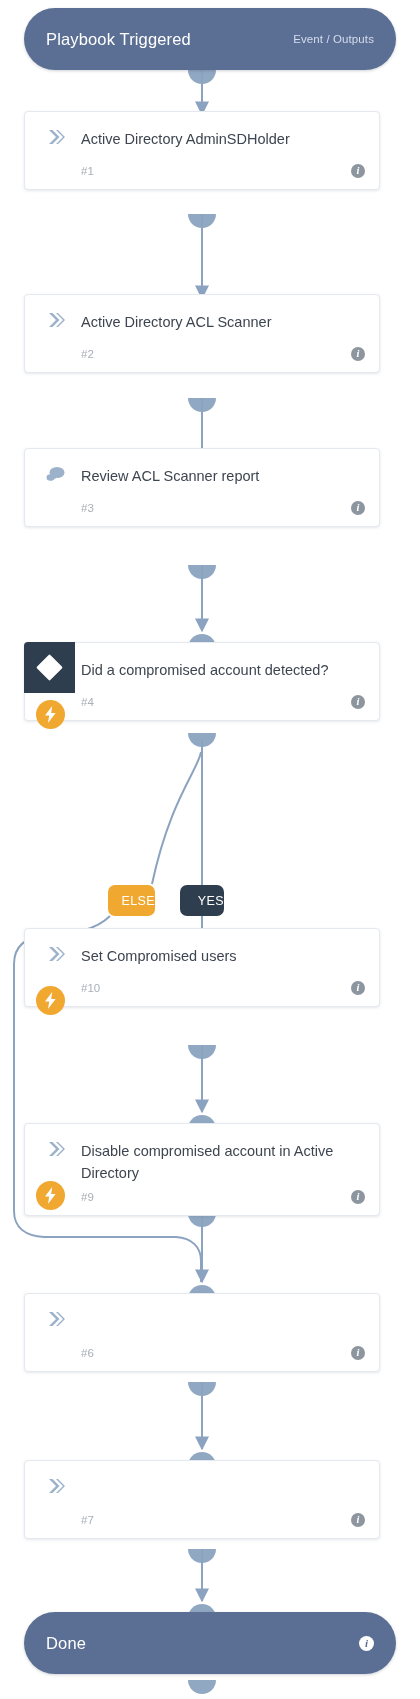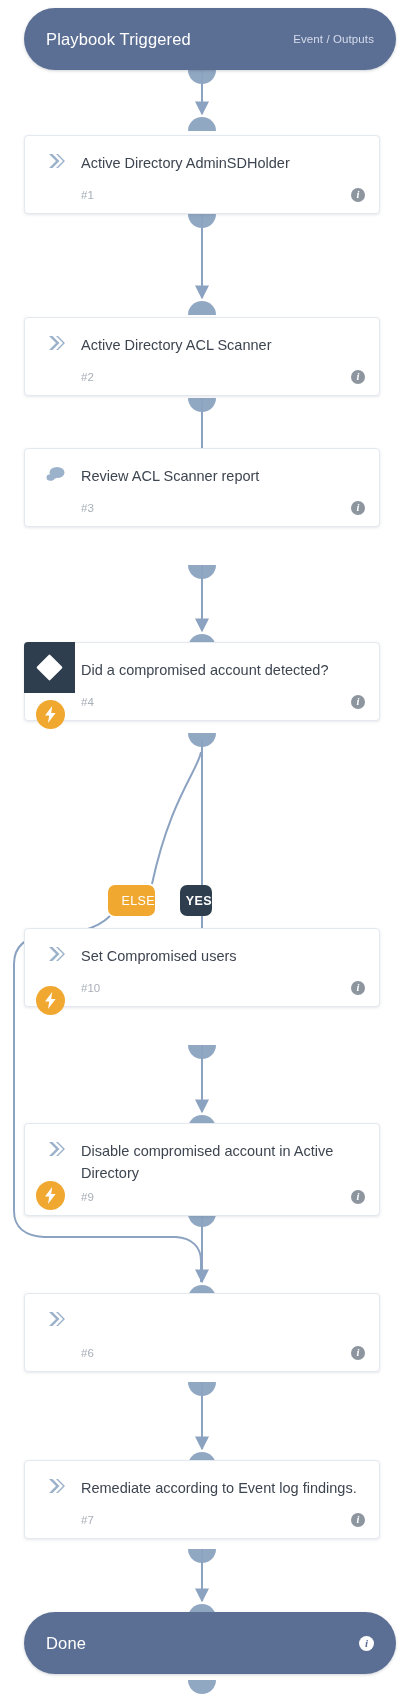--- a/index.html
+++ b/index.html
@@ -238,37 +238,37 @@
     <path d="M188,1618 A14,14 0 0 1 216,1618 Z" fill="#8ba3c0" opacity="0.95"></path>
 
     <path d="M188,1680 A14,14 0 0 0 216,1680 Z" fill="#8ba3c0" opacity="0.95"></path>
   </svg>
 
   <div class="pill" style="top:8px;">
     <span class="pill-title">Playbook Triggered</span>
     <span class="pill-sub">Event / Outputs</span>
   </div>
 
-  <div class="card" style="top:135px;">
+  <div class="card" style="top:111px;">
     <div class="card-body">
       <div class="card-icon">
         <svg class="chev" width="19" height="16" viewBox="0 0 19 16" aria-hidden="true">
           <path d="M2 1 L9 8 L2 15 L5.5 15 L12.5 8 L5.5 1 Z" fill="#9cb2cb"></path>
           <path d="M9 1 L16 8 L9 15 L11 15 L18 8 L11 1 Z" fill="#9cb2cb"></path>
         </svg>
       </div>
       <div class="card-title">Active Directory AdminSDHolder</div>
     </div>
     <div class="card-foot">
       <span class="card-num">#1</span>
       <span class="info-icon">i</span>
     </div>
   </div>
 
-  <div class="card" style="top:317px;">
+  <div class="card" style="top:294px;">
     <div class="card-body">
       <div class="card-icon">
         <svg class="chev" width="19" height="16" viewBox="0 0 19 16" aria-hidden="true">
           <path d="M2 1 L9 8 L2 15 L5.5 15 L12.5 8 L5.5 1 Z" fill="#9cb2cb"></path>
           <path d="M9 1 L16 8 L9 15 L11 15 L18 8 L11 1 Z" fill="#9cb2cb"></path>
         </svg>
       </div>
       <div class="card-title">Active Directory ACL Scanner</div>
     </div>
     <div class="card-foot">
@@ -309,21 +309,21 @@
         </svg>
       </span>
       <span class="card-num">#4</span>
       <span class="info-icon">i</span>
     </div>
   </div>
 
   <div class="chip chip-else" style="left:108px; top:885px; width:47px;">
     <span>ELSE</span>
   </div>
-  <div class="chip chip-yes" style="left:180px; top:885px; width:32px;font-weight:bold;">
+  <div class="chip chip-yes" style="left:180px; top:885px; width:44px;">
     <span>YES</span>
   </div>
 
   <div class="card" style="top:928px;">
     <div class="card-body">
       <div class="card-icon">
         <svg class="chev" width="19" height="16" viewBox="0 0 19 16" aria-hidden="true">
           <path d="M2 1 L9 8 L2 15 L5.5 15 L12.5 8 L5.5 1 Z" fill="#9cb2cb"></path>
           <path d="M9 1 L16 8 L9 15 L11 15 L18 8 L11 1 Z" fill="#9cb2cb"></path>
         </svg>
@@ -378,21 +378,20 @@
   </div>
 
   <div class="card" style="top:1460px;">
     <div class="card-body">
       <div class="card-icon">
         <svg class="chev" width="19" height="16" viewBox="0 0 19 16" aria-hidden="true">
           <path d="M2 1 L9 8 L2 15 L5.5 15 L12.5 8 L5.5 1 Z" fill="#9cb2cb"></path>
           <path d="M9 1 L16 8 L9 15 L11 15 L18 8 L11 1 Z" fill="#9cb2cb"></path>
         </svg>
       </div>
-      <div class="card-title">Remediate according to Event log findings.</div>
     </div>
     <div class="card-foot">
       <span class="card-num">#7</span>
       <span class="info-icon">i</span>
     </div>
   </div>
 
   <div class="pill" style="top:1612px;">
     <span class="pill-title">Done</span>
     <span class="pill-info">i</span>

